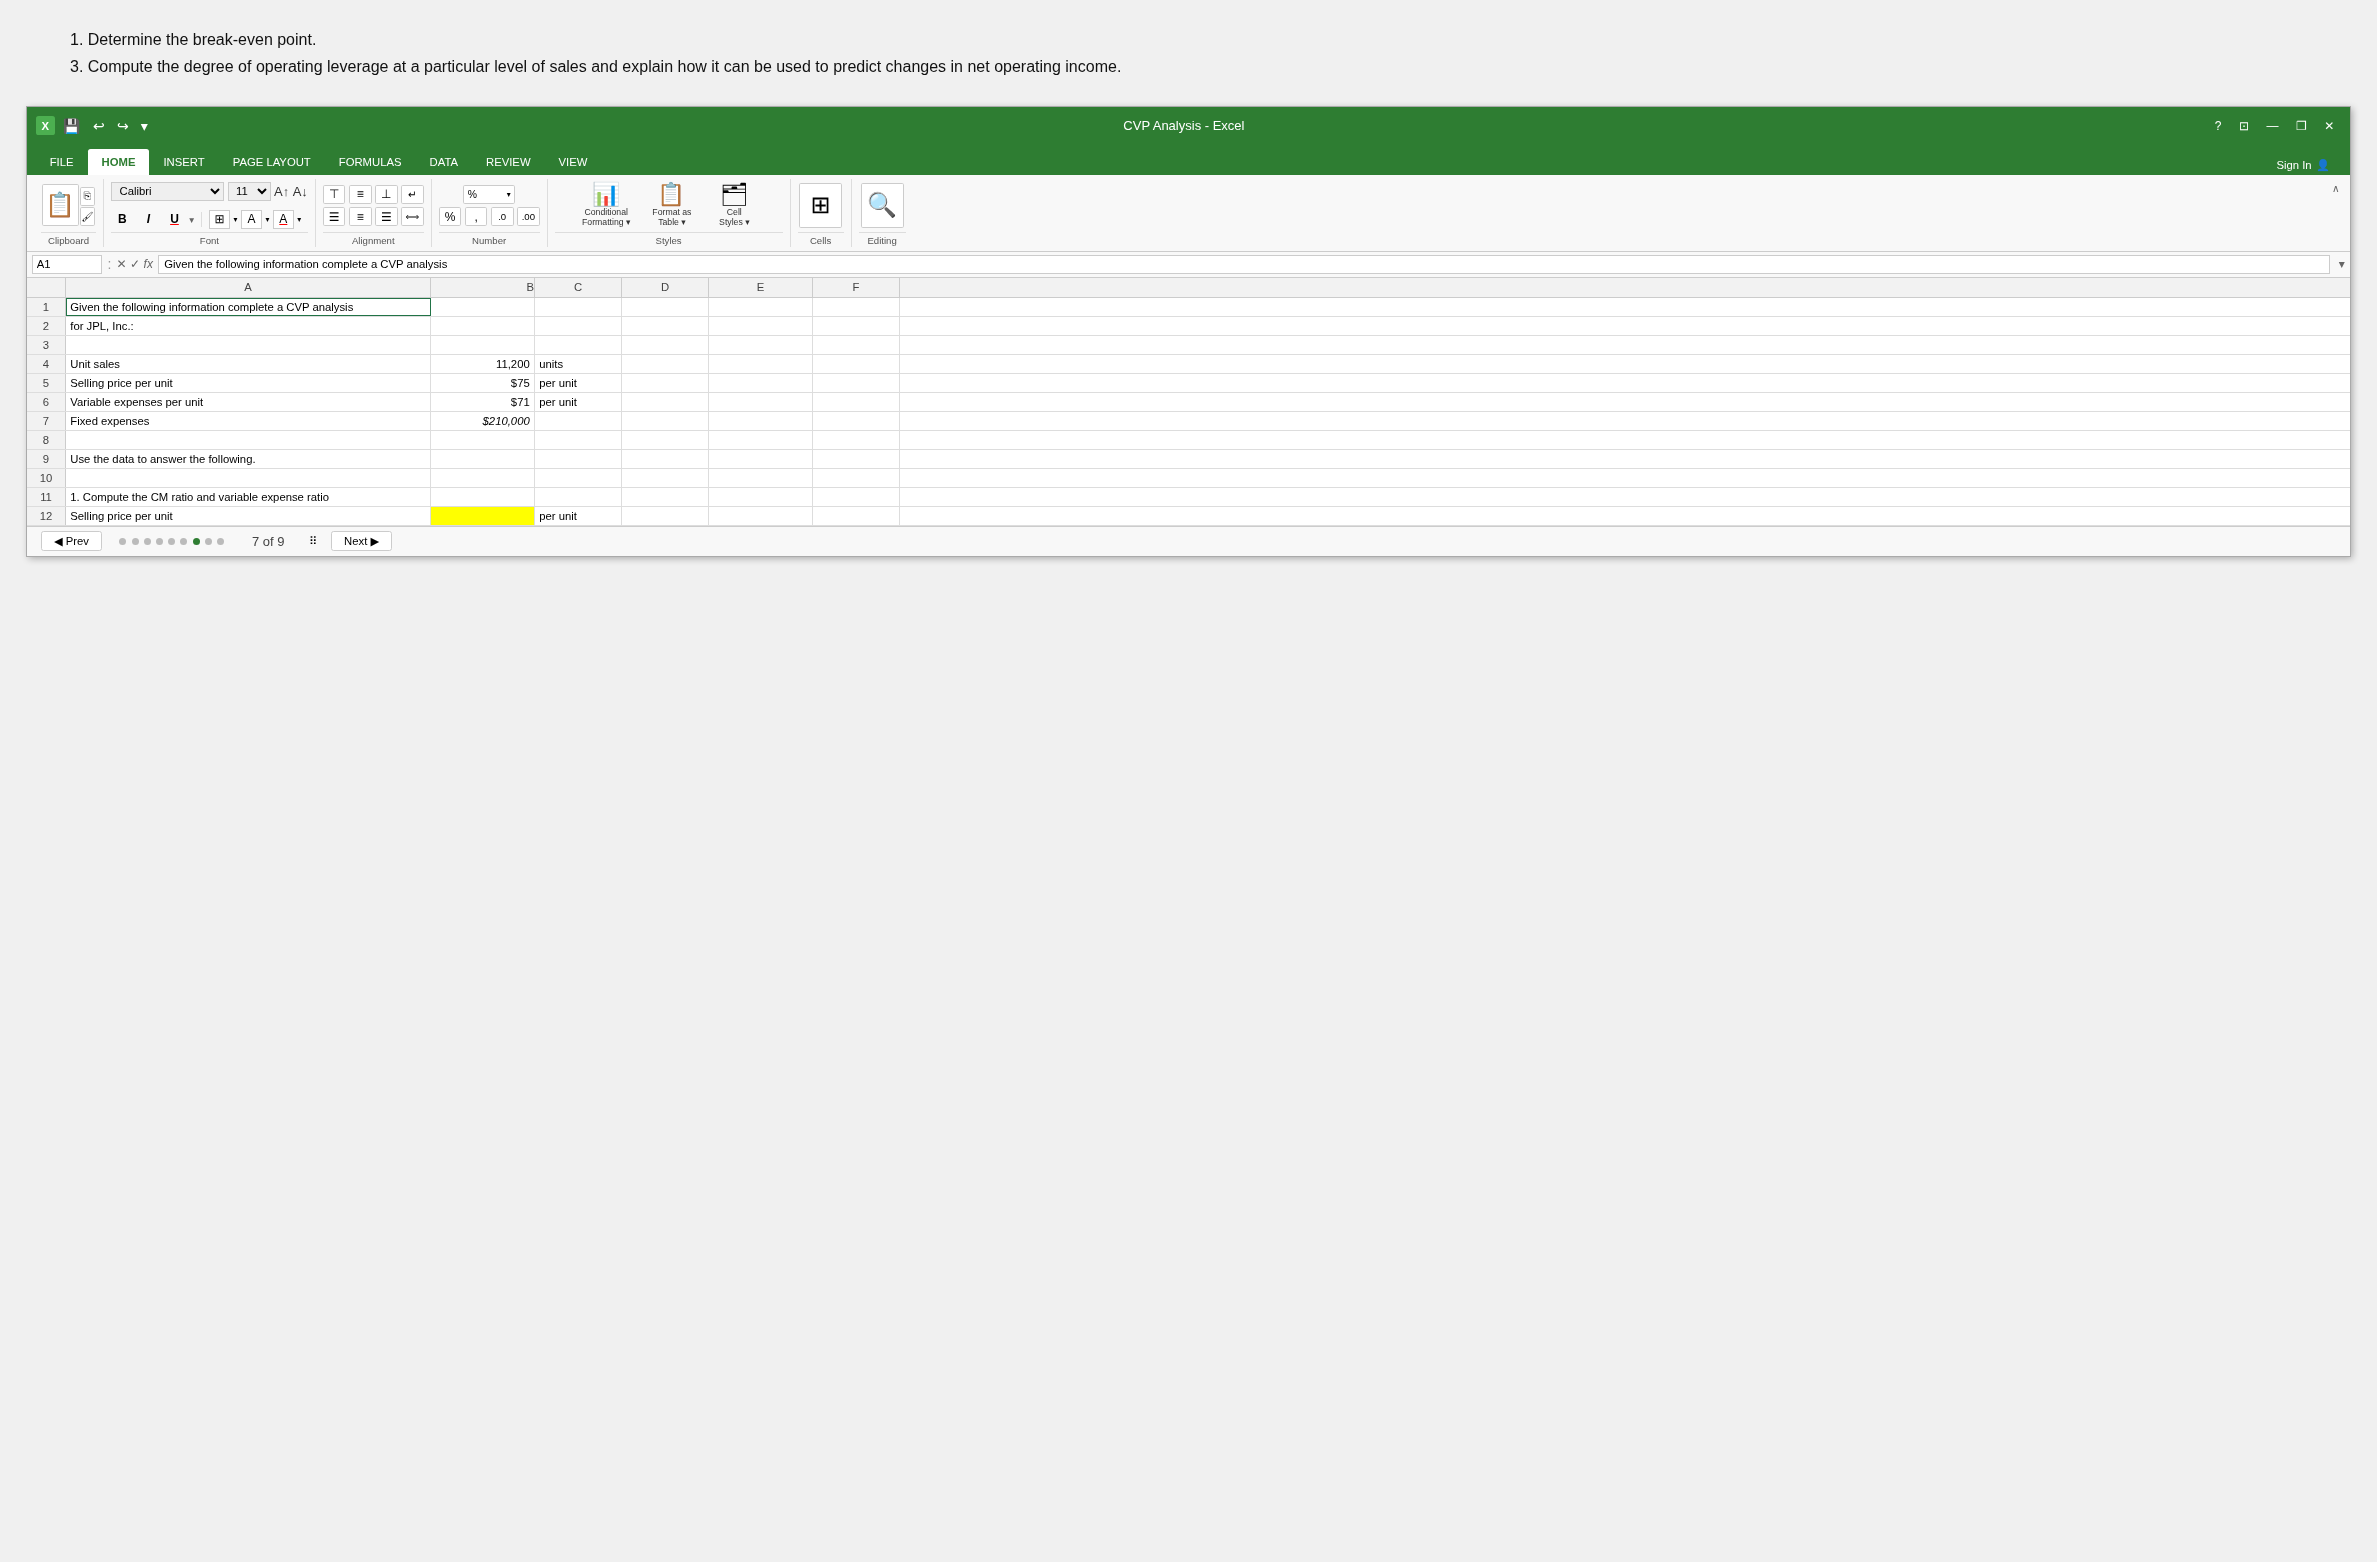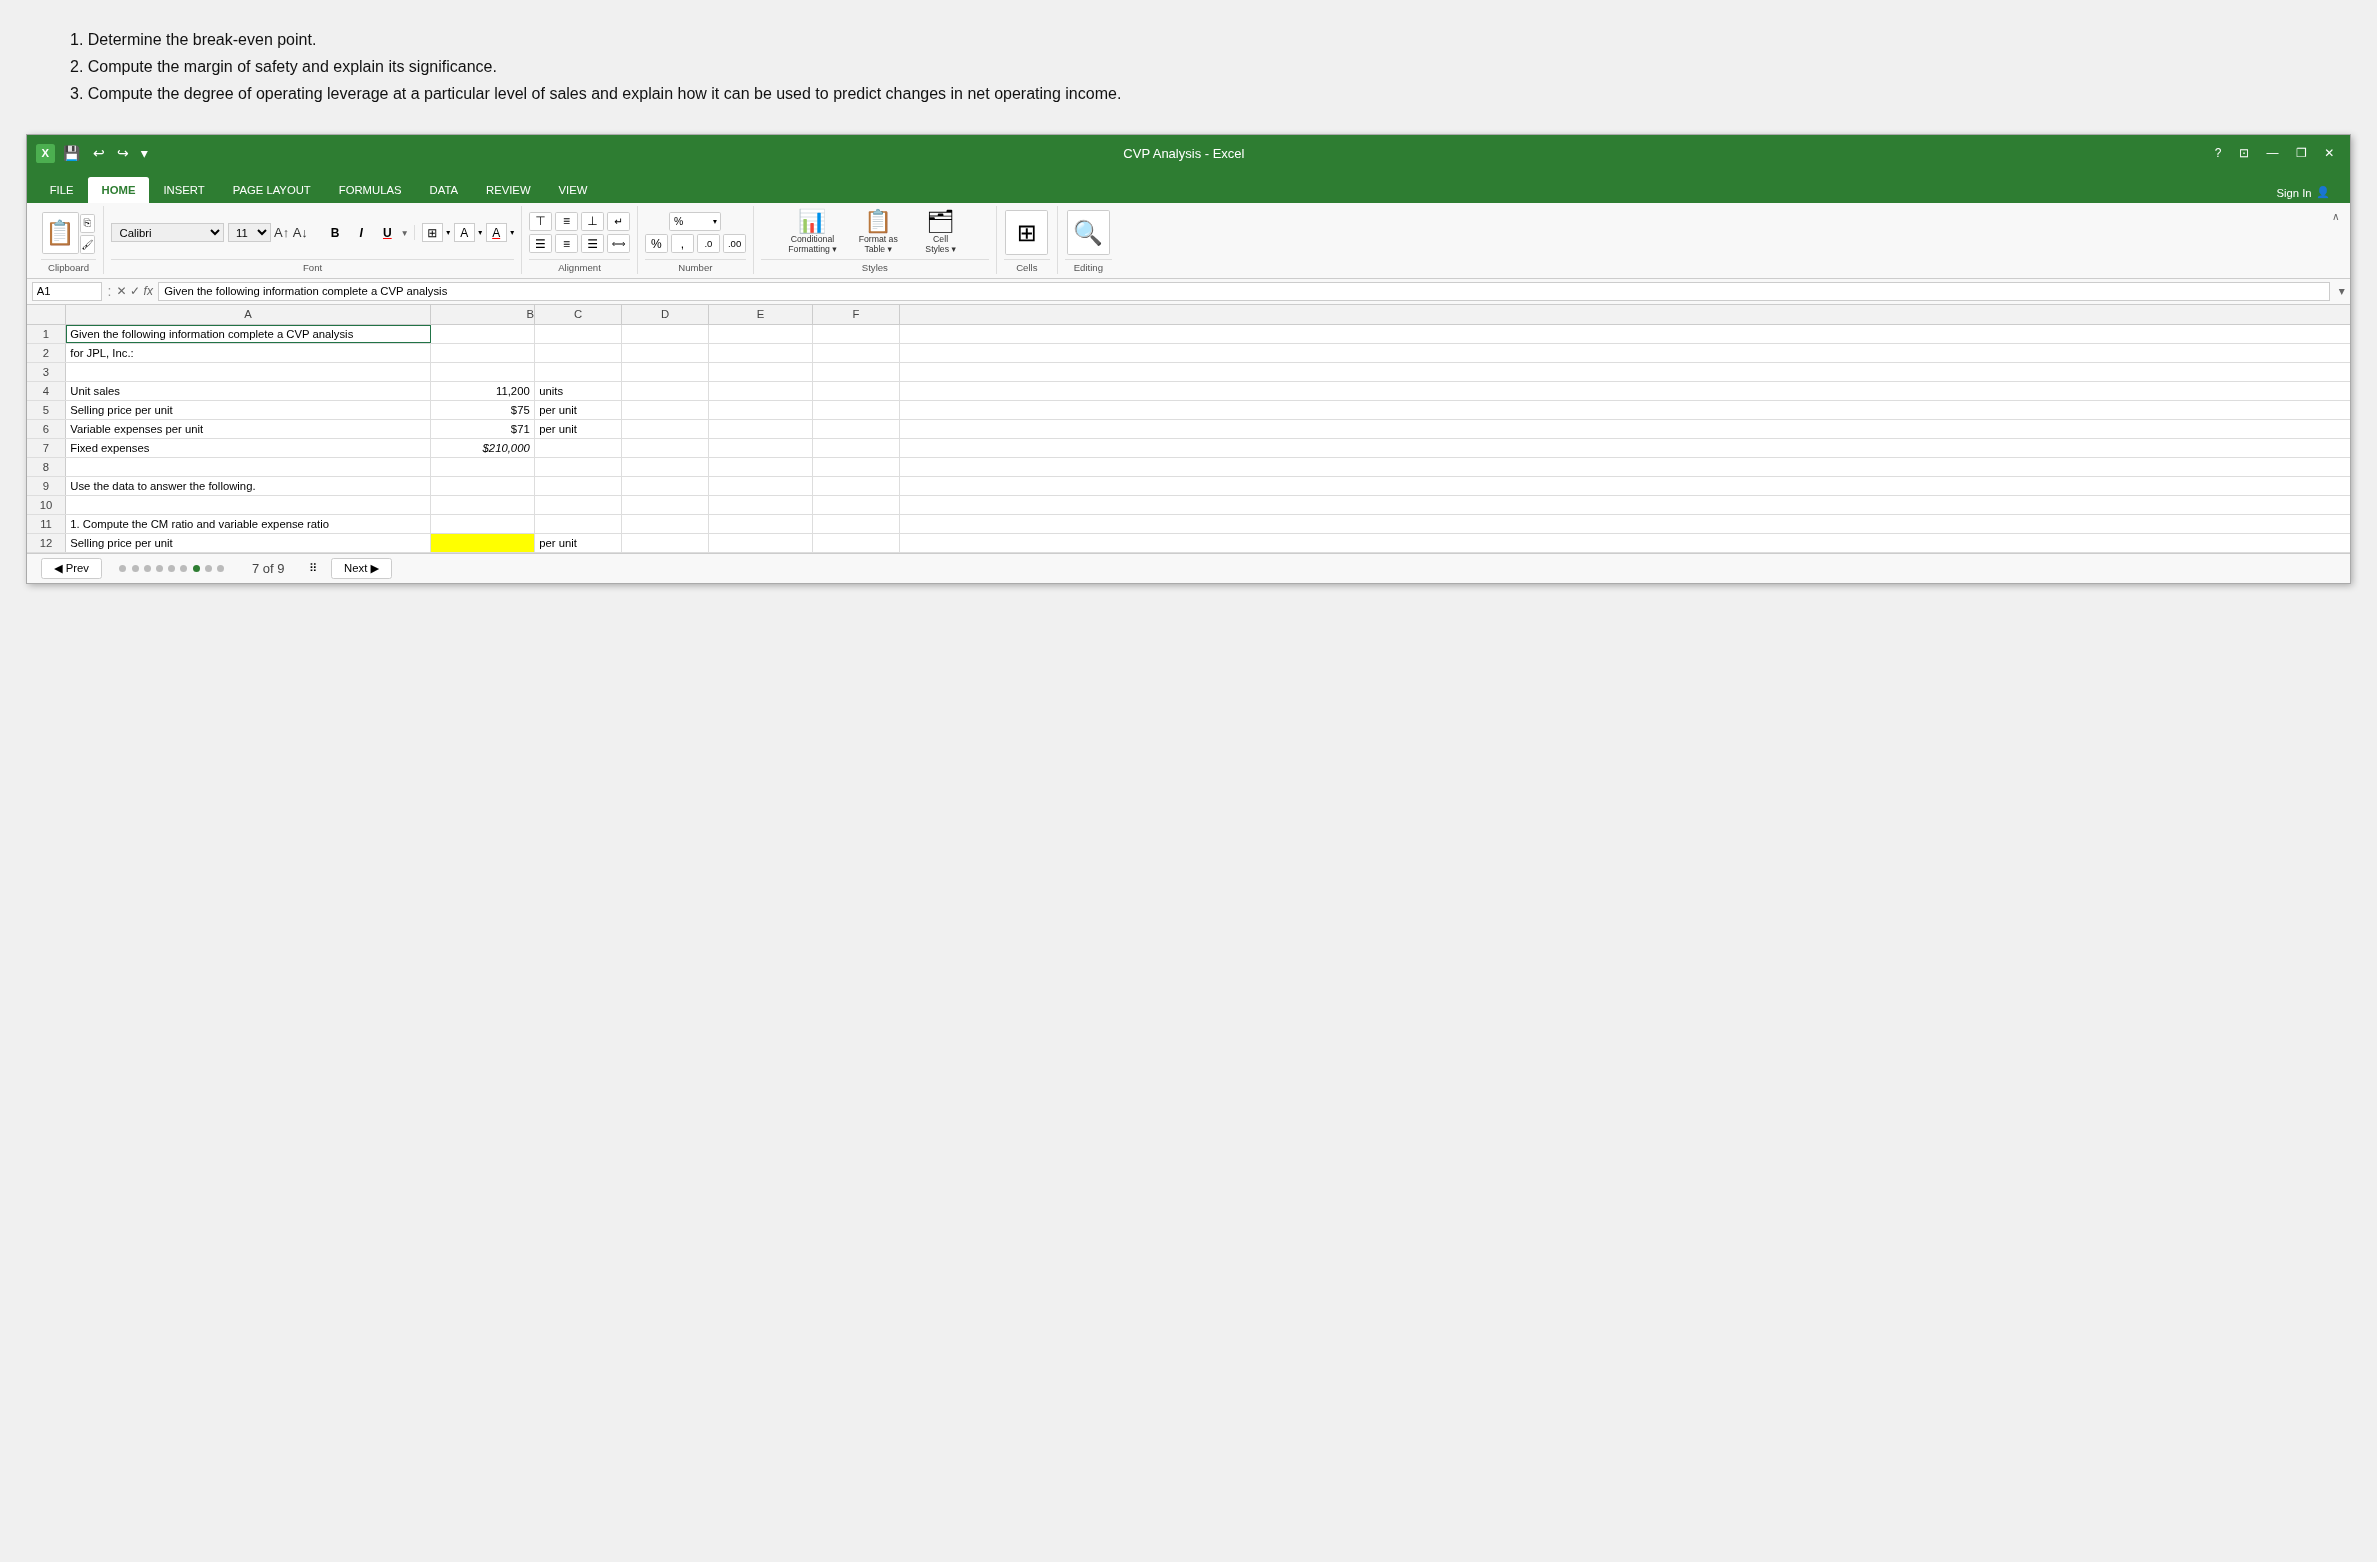--- a/index.html
+++ b/index.html
@@ -318,21 +318,20 @@
     .underline-red {
       text-decoration: underline;
       text-decoration-color: red;
     }
   </style>
 </head>
 <body>
 
 <div class="top-text">
   <div>1. Determine the break-even point.</div>
-  <div>2. Compute the margin of safety and explain its significance.</div>
   <div>3. Compute the degree of operating leverage at a particular level of sales and explain how it can be used to predict changes in net operating income.</div>
 </div>
 
 <div class="excel-window">
 
   <div class="title-bar">
     <div class="title-bar-icons">
       <div class="title-bar-icon">X</div>
       <div class="title-bar-tool">💾</div>
       <div class="title-bar-tool">↩</div>
@@ -376,21 +375,21 @@
               <div class="icon-box" style="width:15.6px;height:19px;font-size:9.6px;">🖌</div>
             </div>
           </div>
         </div>
       </div>
       <div class="ribbon-section-label">Clipboard</div>
     </div>
 
     <div class="ribbon-section" style="min-width:191px;">
       <div class="ribbon-section-top">
-        <div style="display:flex;gap:16px;">
+        <div style="display:flex;flex-direction:column;gap:9px;">
           <div class="font-row">
             <select class="font-select">
               <option>Calibri</option>
             </select>
             <select class="font-size-select">
               <option>11</option>
             </select>
             <span style="font-size:13px;cursor:pointer;color:#333;">A↑</span>
             <span style="font-size:13px;cursor:pointer;color:#333;">A↓</span>
           </div>

